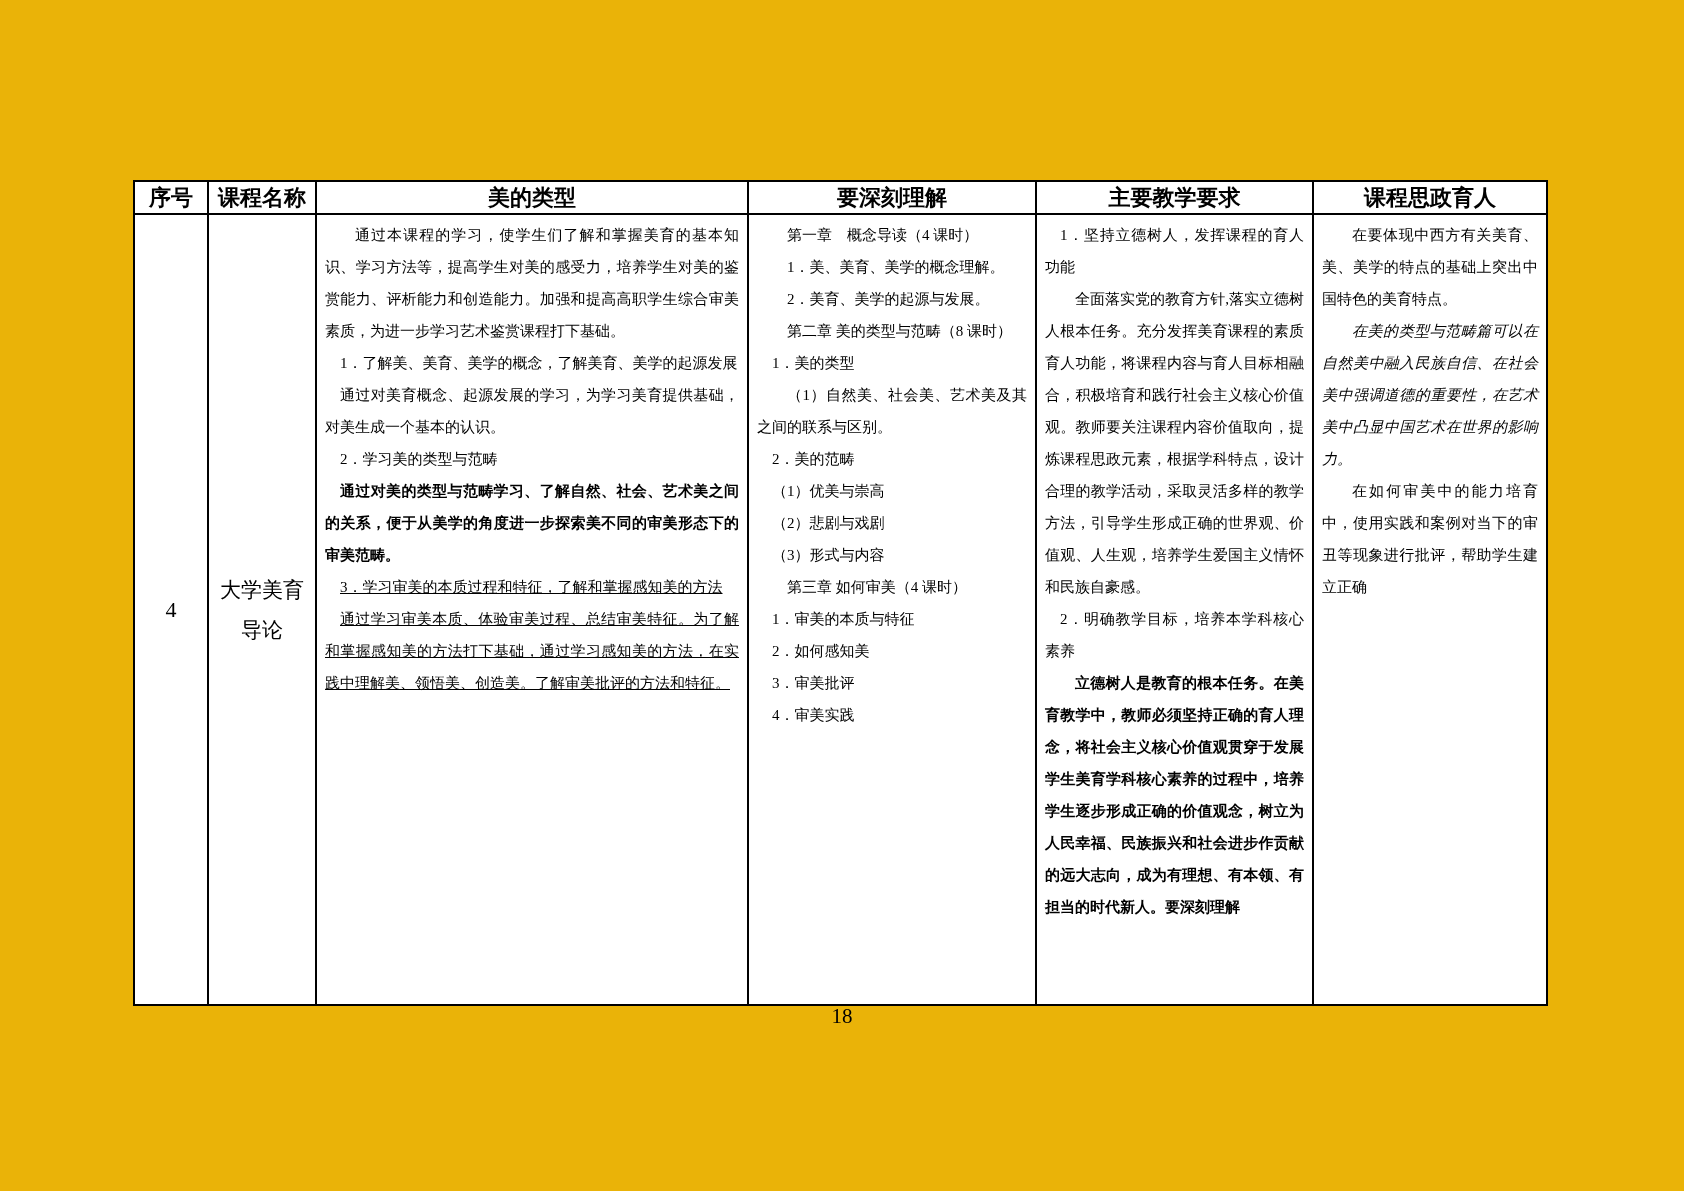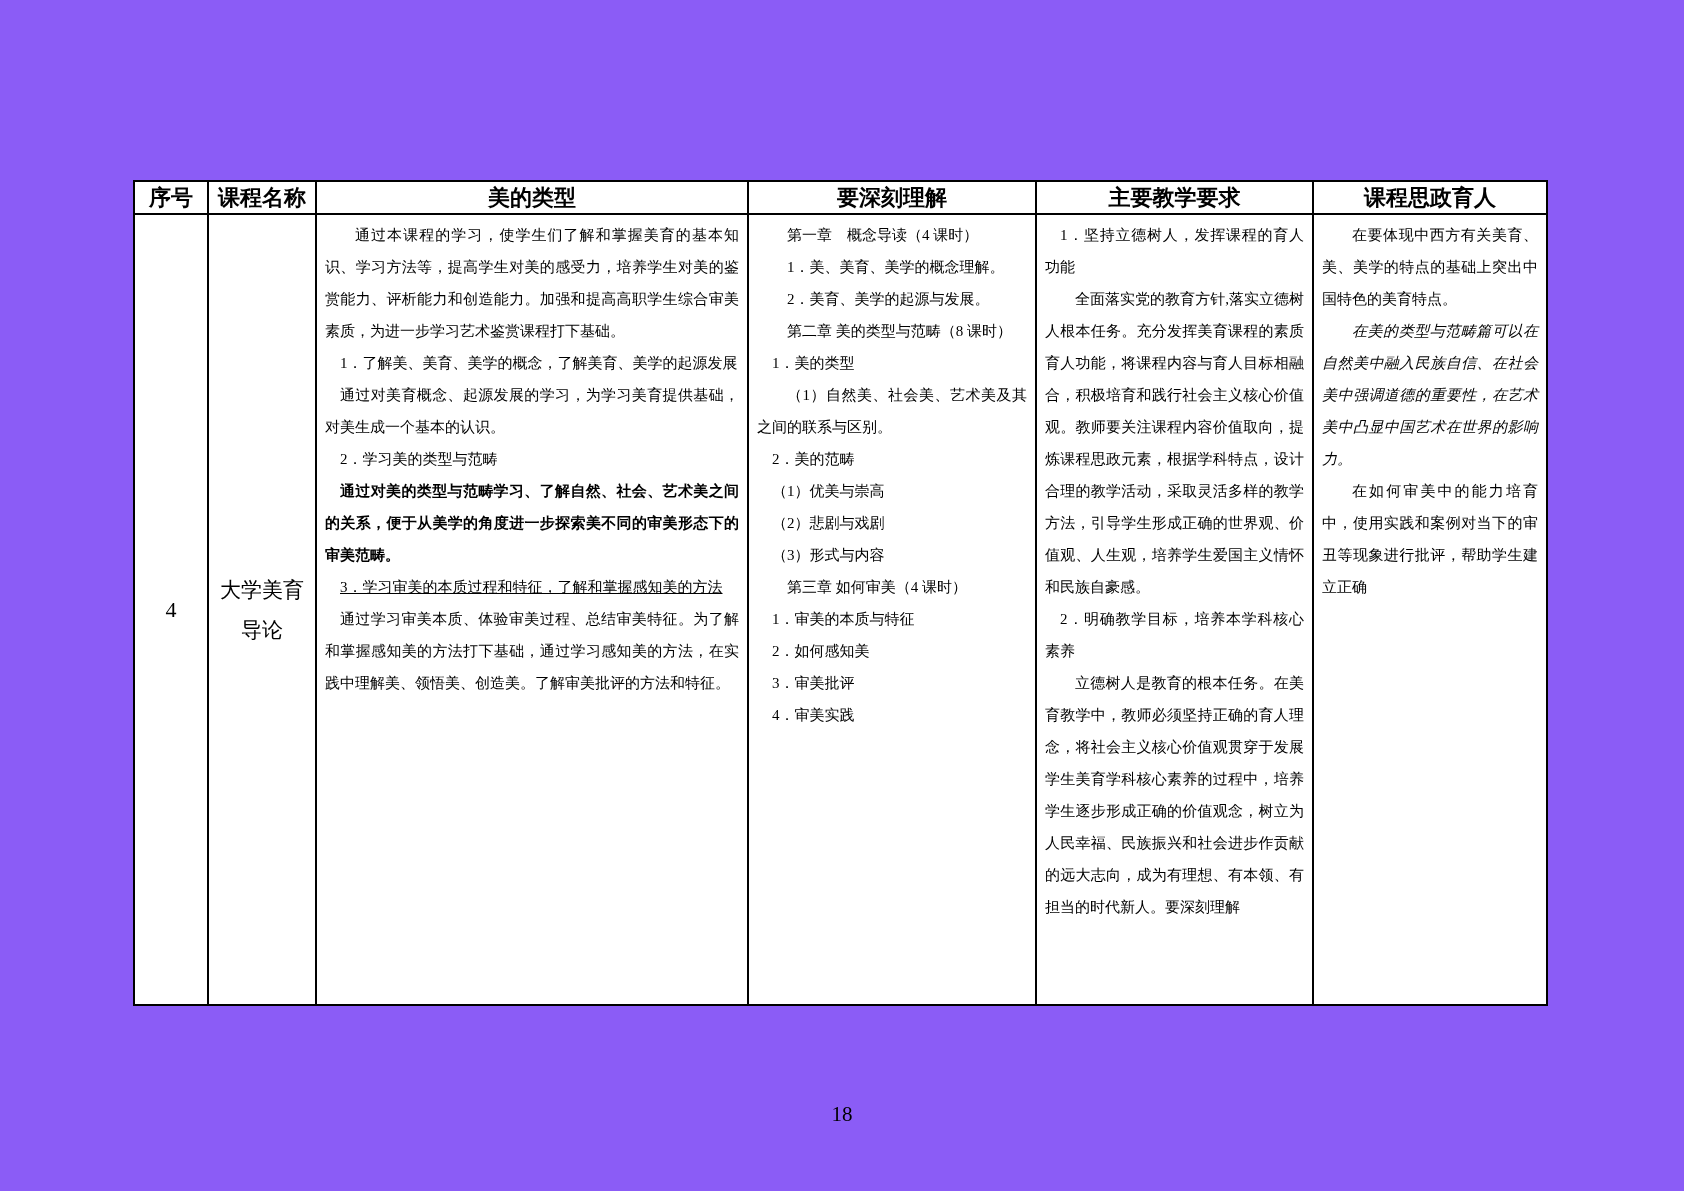--- a/index.html
+++ b/index.html
@@ -3,21 +3,21 @@
 <meta charset="utf-8">
 <style>
   * { box-sizing: border-box; }
   html, body { margin: 0; padding: 0; }
   body { background: #ffffff; }
 
   .page {
     position: relative;
     width: 1684px;
     height: 1191px;
-    background: #8b5cf6;
+    background: #eab308;
     color: #000000;
     font-family: "Liberation Serif", "DejaVu Serif", serif;
     overflow: hidden;
   }
 
   table.course-table {
     position: absolute;
     left: 133px;
     top: 180px;
     width: 1413px;
@@ -61,21 +61,21 @@
     word-break: break-all;
   }
 
   .name-line {
     font-size: 21px;
     line-height: 40px;
   }
 
   .page-number {
     position: absolute;
-    top: 1102px;
+    top: 1004px;
     left: 0;
     width: 100%;
     text-align: center;
     font-size: 21px;
   }
 </style>
 </head>
 <body>
 
 <div class="page">
@@ -107,21 +107,21 @@
           <div class="name-line">导论</div>
         </td>
         <td class="c-text">
 
         <p class="para" style="text-indent: 2em;">通过本课程的学习，使学生们了解和掌握美育的基本知识、学习方法等，提高学生对美的感受力，培养学生对美的鉴赏能力、评析能力和创造能力。加强和提高高职学生综合审美素质，为进一步学习艺术鉴赏课程打下基础。</p>
             <p class="para" style="text-indent: 1em;">1．了解美、美育、美学的概念，了解美育、美学的起源发展</p>
             <p class="para" style="text-indent: 1em;">通过对美育概念、起源发展的学习，为学习美育提供基础，对美生成一个基本的认识。</p>
             <p class="para" style="text-indent: 1em;">2．学习美的类型与范畴</p>
             <p class="para" style="text-indent: 1em; font-weight: bold;">通过对美的类型与范畴学习、了解自然、社会、艺术美之间的关系，便于从美学的角度进一步探索美不同的审美形态下的审美范畴。</p>
             <p class="para" style="text-indent: 1em; text-decoration: underline;">3．学习审美的本质过程和特征，了解和掌握感知美的方法</p>
-            <p class="para" style="text-indent: 1em;">通过学习审美本质、体验审美过程、总结审美特征。为了解和掌握感知美的方法打下基础，通过学习感知美的方法，在实践中理解美、领悟美、创造美。了解审美批评的方法和特征。</p>
+            <p class="para" style="text-indent: 1em; text-decoration: underline;">通过学习审美本质、体验审美过程、总结审美特征。为了解和掌握感知美的方法打下基础，通过学习感知美的方法，在实践中理解美、领悟美、创造美。了解审美批评的方法和特征。</p>
           </td>
         <td class="c-text">
 
         <p class="para" style="text-indent: 2em;">第一章　概念导读（4 课时）</p>
             <p class="para" style="text-indent: 2em;">1．美、美育、美学的概念理解。</p>
             <p class="para" style="text-indent: 2em;">2．美育、美学的起源与发展。</p>
             <p class="para" style="text-indent: 2em;">第二章 美的类型与范畴（8 课时）</p>
             <p class="para" style="text-indent: 1em;">1．美的类型</p>
             <p class="para" style="text-indent: 2em;">（1）自然美、社会美、艺术美及其之间的联系与区别。</p>
             <p class="para" style="text-indent: 1em;">2．美的范畴</p>
@@ -132,21 +132,21 @@
             <p class="para" style="text-indent: 1em;">1．审美的本质与特征</p>
             <p class="para" style="text-indent: 1em;">2．如何感知美</p>
             <p class="para" style="text-indent: 1em;">3．审美批评</p>
             <p class="para" style="text-indent: 1em;">4．审美实践</p>
           </td>
         <td class="c-text">
 
         <p class="para" style="text-indent: 1em;">1．坚持立德树人，发挥课程的育人功能</p>
             <p class="para" style="text-indent: 2em;">全面落实党的教育方针,落实立德树人根本任务。充分发挥美育课程的素质育人功能，将课程内容与育人目标相融合，积极培育和践行社会主义核心价值观。教师要关注课程内容价值取向，提炼课程思政元素，根据学科特点，设计合理的教学活动，采取灵活多样的教学方法，引导学生形成正确的世界观、价值观、人生观，培养学生爱国主义情怀和民族自豪感。</p>
             <p class="para" style="text-indent: 1em;">2．明确教学目标，培养本学科核心素养</p>
-            <p class="para" style="text-indent: 2em;">立德树人是教育的根本任务。在美育教学中，教师必须坚持正确的育人理念，将社会主义核心价值观贯穿于发展学生美育学科核心素养的过程中，培养学生逐步形成正确的价值观念，树立为人民幸福、民族振兴和社会进步作贡献的远大志向，成为有理想、有本领、有担当的时代新人。要深刻理解</p>
+            <p class="para" style="text-indent: 2em; font-weight: bold;">立德树人是教育的根本任务。在美育教学中，教师必须坚持正确的育人理念，将社会主义核心价值观贯穿于发展学生美育学科核心素养的过程中，培养学生逐步形成正确的价值观念，树立为人民幸福、民族振兴和社会进步作贡献的远大志向，成为有理想、有本领、有担当的时代新人。要深刻理解</p>
           </td>
         <td class="c-text">
 
         <p class="para" style="text-indent: 2em;">在要体现中西方有关美育、美、美学的特点的基础上突出中国特色的美育特点。</p>
             <p class="para" style="text-indent: 2em; font-style: italic;">在美的类型与范畴篇可以在自然美中融入民族自信、在社会美中强调道德的重要性，在艺术美中凸显中国艺术在世界的影响力。</p>
             <p class="para" style="text-indent: 2em;">在如何审美中的能力培育中，使用实践和案例对当下的审丑等现象进行批评，帮助学生建立正确</p>
           </td>
       </tr>
     </tbody>
   </table>

